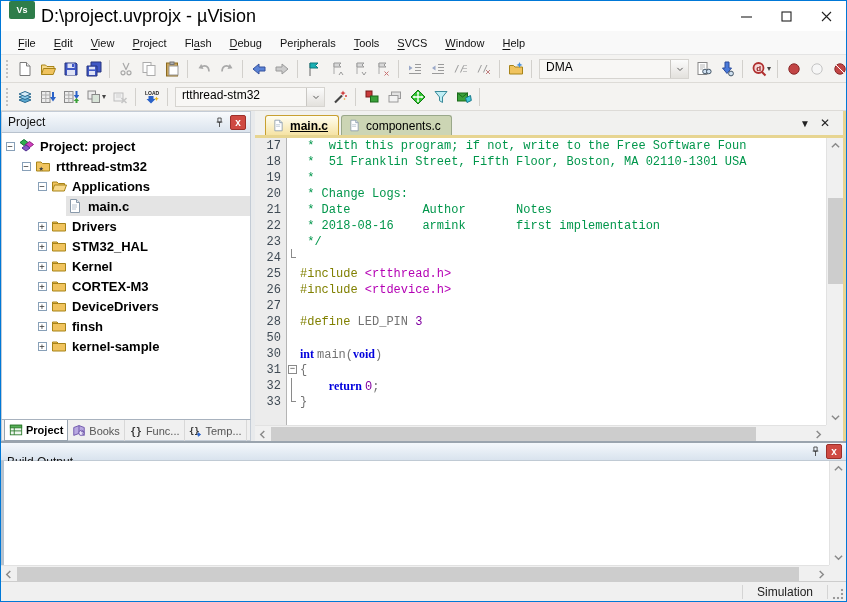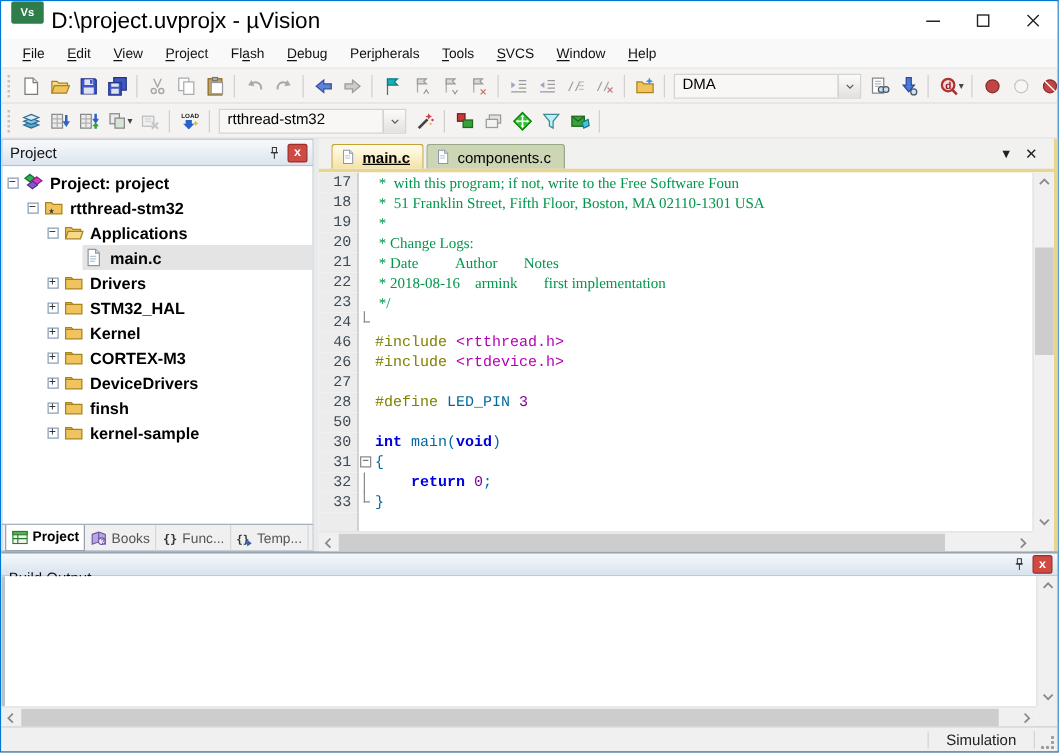--- a/index.html
+++ b/index.html
@@ -81,22 +81,22 @@
   .code-line.filler{flex:1;height:auto;}
   .ln{width:32px;flex:none;text-align:right;padding-right:5px;background:#ececec;
     border-right:1px solid #b4b4b4;color:#3f4a54;}
   .fold{width:13px;flex:none;position:relative;background:#fff;}
   .fold .corner{position:absolute;left:4px;top:-1px;width:5px;height:9px;
     border-left:1px solid #8a8a8a;border-bottom:1px solid #8a8a8a;}
   .fold .fbox{position:absolute;left:1px;top:3px;width:9px;height:9px;border:1px solid #8a8a8a;
     background:#fff;font-size:9px;line-height:7px;text-align:center;color:#333;}
   .fold .fbar{position:absolute;left:4px;top:0;height:100%;border-left:1px solid #8a8a8a;}
   .code-text{flex:1;min-width:0;overflow:hidden;}
-  .cm{color:#00964b;font-family:Liberation Serif, serif;} .dir{color:#808000;} .hdr{color:#b400b4;}
-  .kw{color:#0000dd;font-weight:bold;} .num{color:#8000a0;} .pl{color:#0369a1;}
+  .cm{color:#00964b;} .dir{color:#808000;} .hdr{color:#b400b4;}
+  .kw{color:#0000dd;font-weight:bold;font-family:Liberation Serif, serif;} .num{color:#8000a0;} .pl{color:#737373;}
   
   .vscroll{width:17px;flex:none;background:#f0f0f0;position:relative;border-left:1px solid #e2e2e2;}
   .vscroll .arr{position:absolute;left:0;width:17px;height:15px;display:flex;align-items:center;justify-content:center;}
   .vscroll .arr.up{top:0;} .vscroll .arr.down{bottom:0;}
   .vthumb{position:absolute;left:1px;width:15px;background:#cdcdcd;}
   .hscroll{height:16px;flex:none;background:#f0f0f0;position:relative;border-top:1px solid #e2e2e2;}
   .hscroll .arr{position:absolute;top:0;width:15px;height:16px;display:flex;align-items:center;justify-content:center;}
   .hscroll .arr.left{left:0;} .hscroll .arr.right{right:0;}
   .hthumb{position:absolute;top:1px;height:14px;background:#cdcdcd;}
   .scroll-corner{width:17px;flex:none;background:#f0f0f0;}
@@ -679,21 +679,21 @@
       <div class="editor-body">
         <div class="code-pane" id="code">
             <div class="code-line"><span class="ln">17</span><span class="fold"></span><span class="code-text"><span class="cm"> *  with this program; if not, write to the Free Software Foun</span></span></div>
             <div class="code-line"><span class="ln">18</span><span class="fold"></span><span class="code-text"><span class="cm"> *  51 Franklin Street, Fifth Floor, Boston, MA 02110-1301 USA</span></span></div>
             <div class="code-line"><span class="ln">19</span><span class="fold"></span><span class="code-text"><span class="cm"> *</span></span></div>
             <div class="code-line"><span class="ln">20</span><span class="fold"></span><span class="code-text"><span class="cm"> * Change Logs:</span></span></div>
             <div class="code-line"><span class="ln">21</span><span class="fold"></span><span class="code-text"><span class="cm"> * Date          Author       Notes</span></span></div>
             <div class="code-line"><span class="ln">22</span><span class="fold"></span><span class="code-text"><span class="cm"> * 2018-08-16    armink       first implementation</span></span></div>
             <div class="code-line"><span class="ln">23</span><span class="fold"></span><span class="code-text"><span class="cm"> */</span></span></div>
             <div class="code-line"><span class="ln">24</span><span class="fold"><span class="corner"></span></span><span class="code-text"></span></div>
-            <div class="code-line"><span class="ln">46</span><span class="fold"></span><span class="code-text"><span class="dir">#include </span><span class="hdr">&lt;rtthread.h&gt;</span></span></div>
+            <div class="code-line"><span class="ln">25</span><span class="fold"></span><span class="code-text"><span class="dir">#include </span><span class="hdr">&lt;rtthread.h&gt;</span></span></div>
             <div class="code-line"><span class="ln">26</span><span class="fold"></span><span class="code-text"><span class="dir">#include </span><span class="hdr">&lt;rtdevice.h&gt;</span></span></div>
             <div class="code-line"><span class="ln">27</span><span class="fold"></span><span class="code-text"></span></div>
             <div class="code-line"><span class="ln">28</span><span class="fold"></span><span class="code-text"><span class="dir">#define </span><span class="pl">LED_PIN </span><span class="num">3</span></span></div>
             <div class="code-line"><span class="ln">50</span><span class="fold"></span><span class="code-text"></span></div>
             <div class="code-line"><span class="ln">30</span><span class="fold"></span><span class="code-text"><span class="kw">int </span><span class="pl">main(</span><span class="kw">void</span><span class="pl">)</span></span></div>
             <div class="code-line"><span class="ln">31</span><span class="fold"><span class="fbox">−</span></span><span class="code-text"><span class="pl">{</span></span></div>
             <div class="code-line"><span class="ln">32</span><span class="fold"><span class="fbar"></span></span><span class="code-text"><span class="pl">    </span><span class="kw">return </span><span class="num">0</span><span class="pl">;</span></span></div>
             <div class="code-line"><span class="ln">33</span><span class="fold"><span class="corner"></span></span><span class="code-text"><span class="pl">}</span></span></div>
             <div class="code-line filler"><span class="ln"></span><span class="fold"></span><span class="code-text"></span></div>
           </div>

